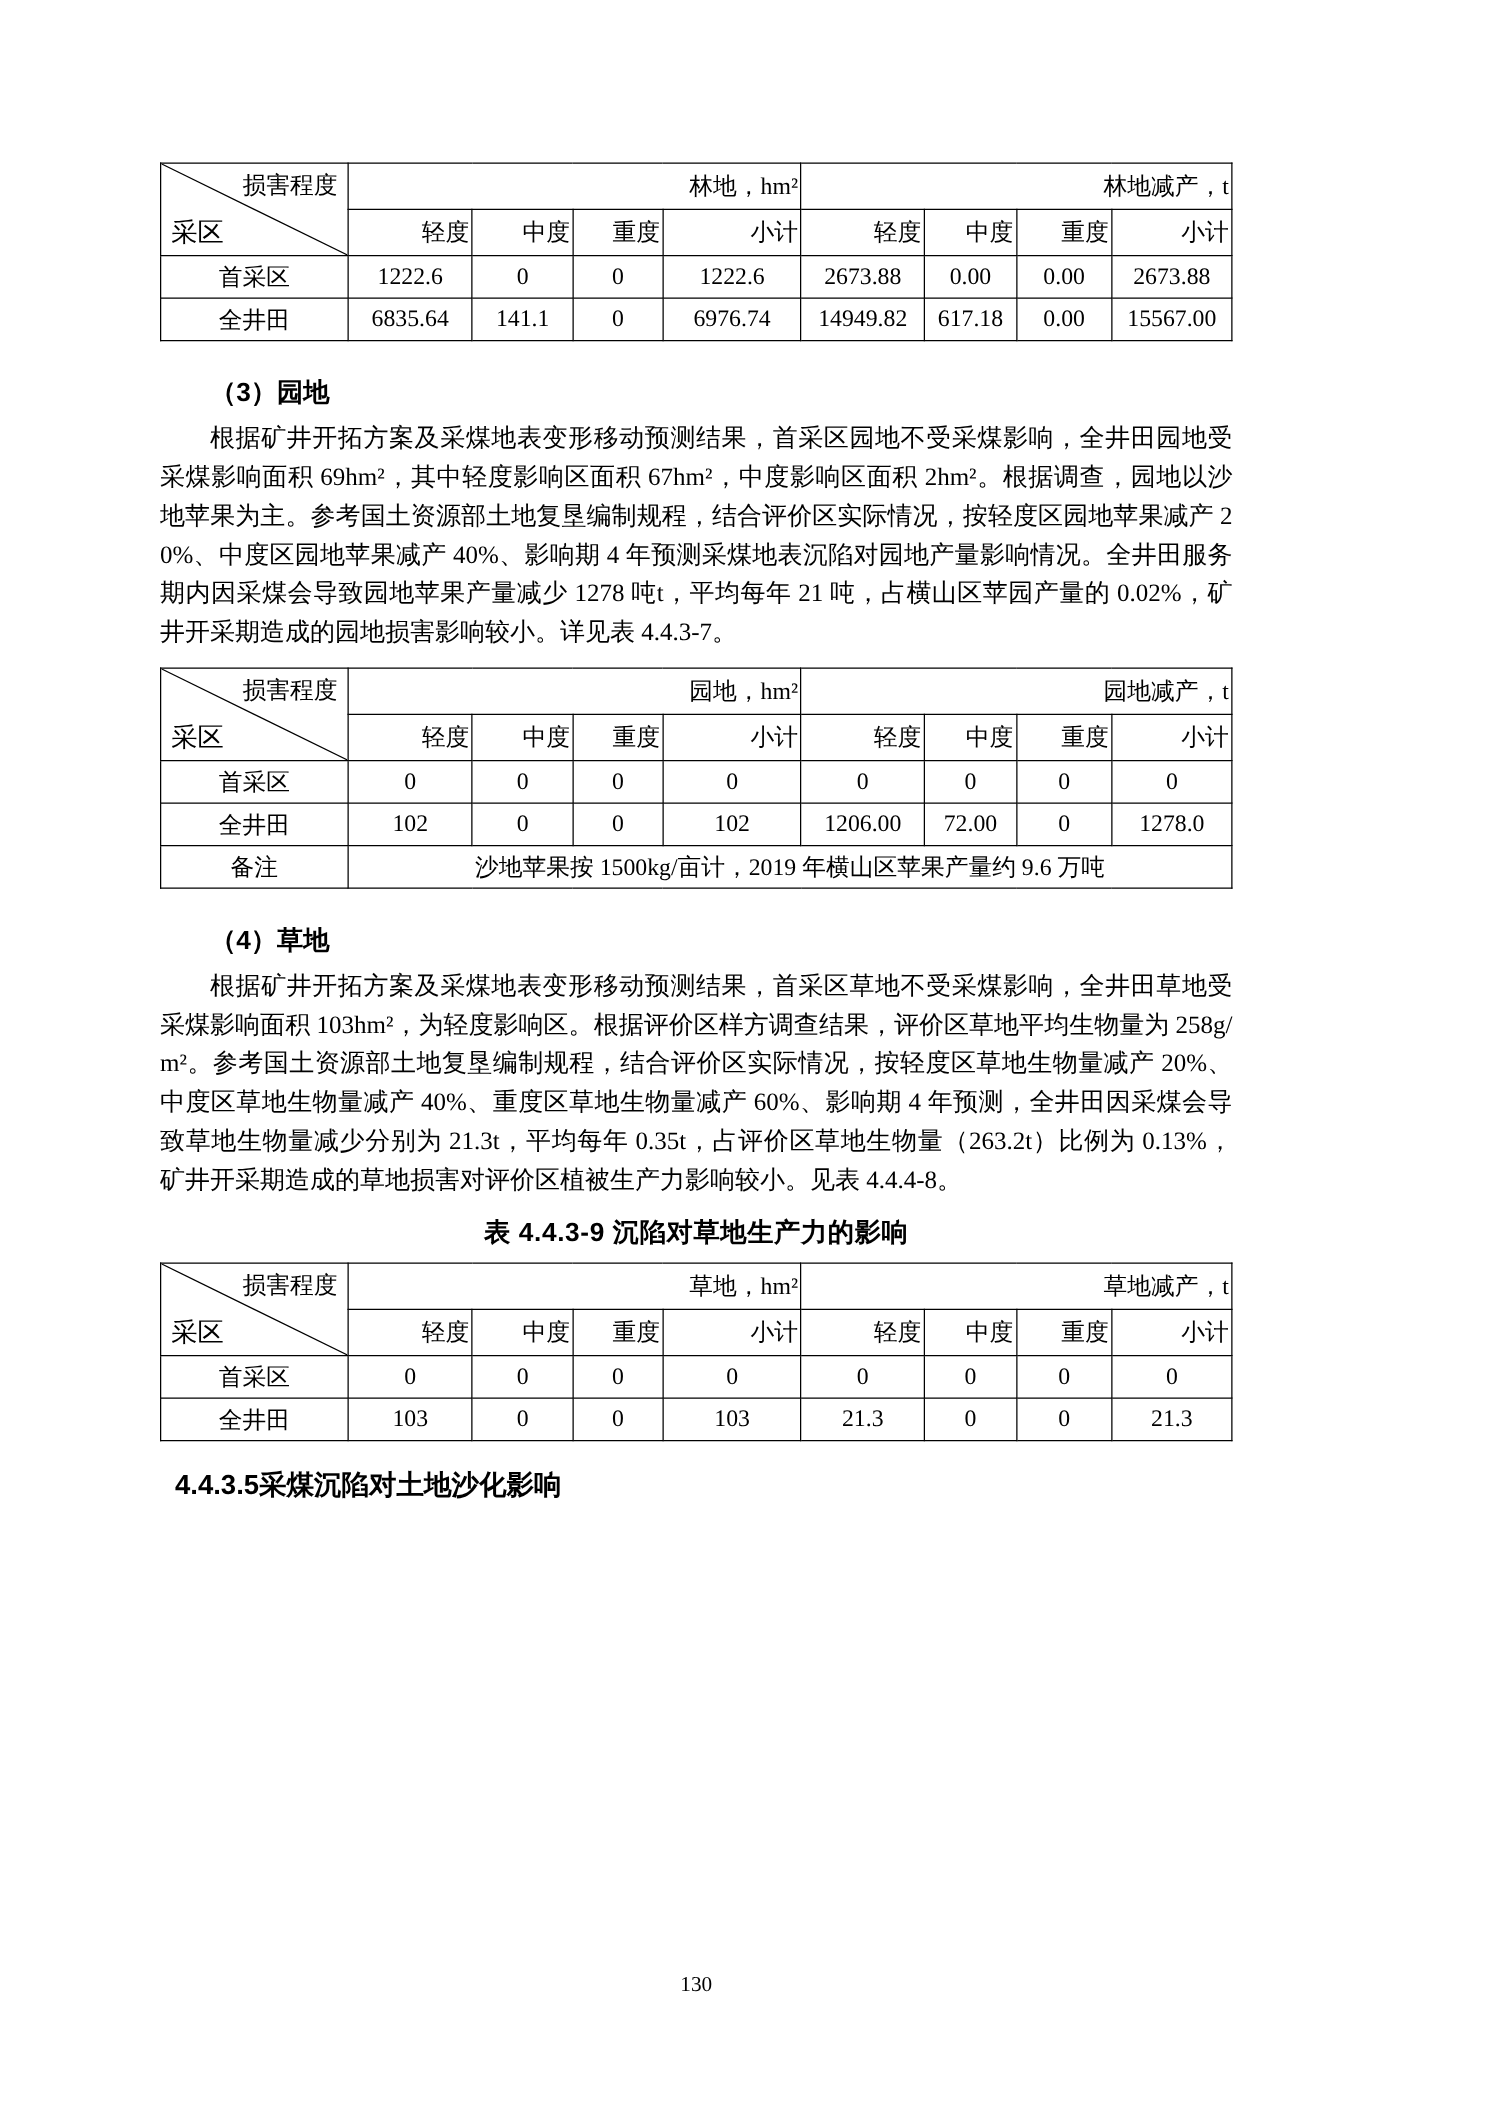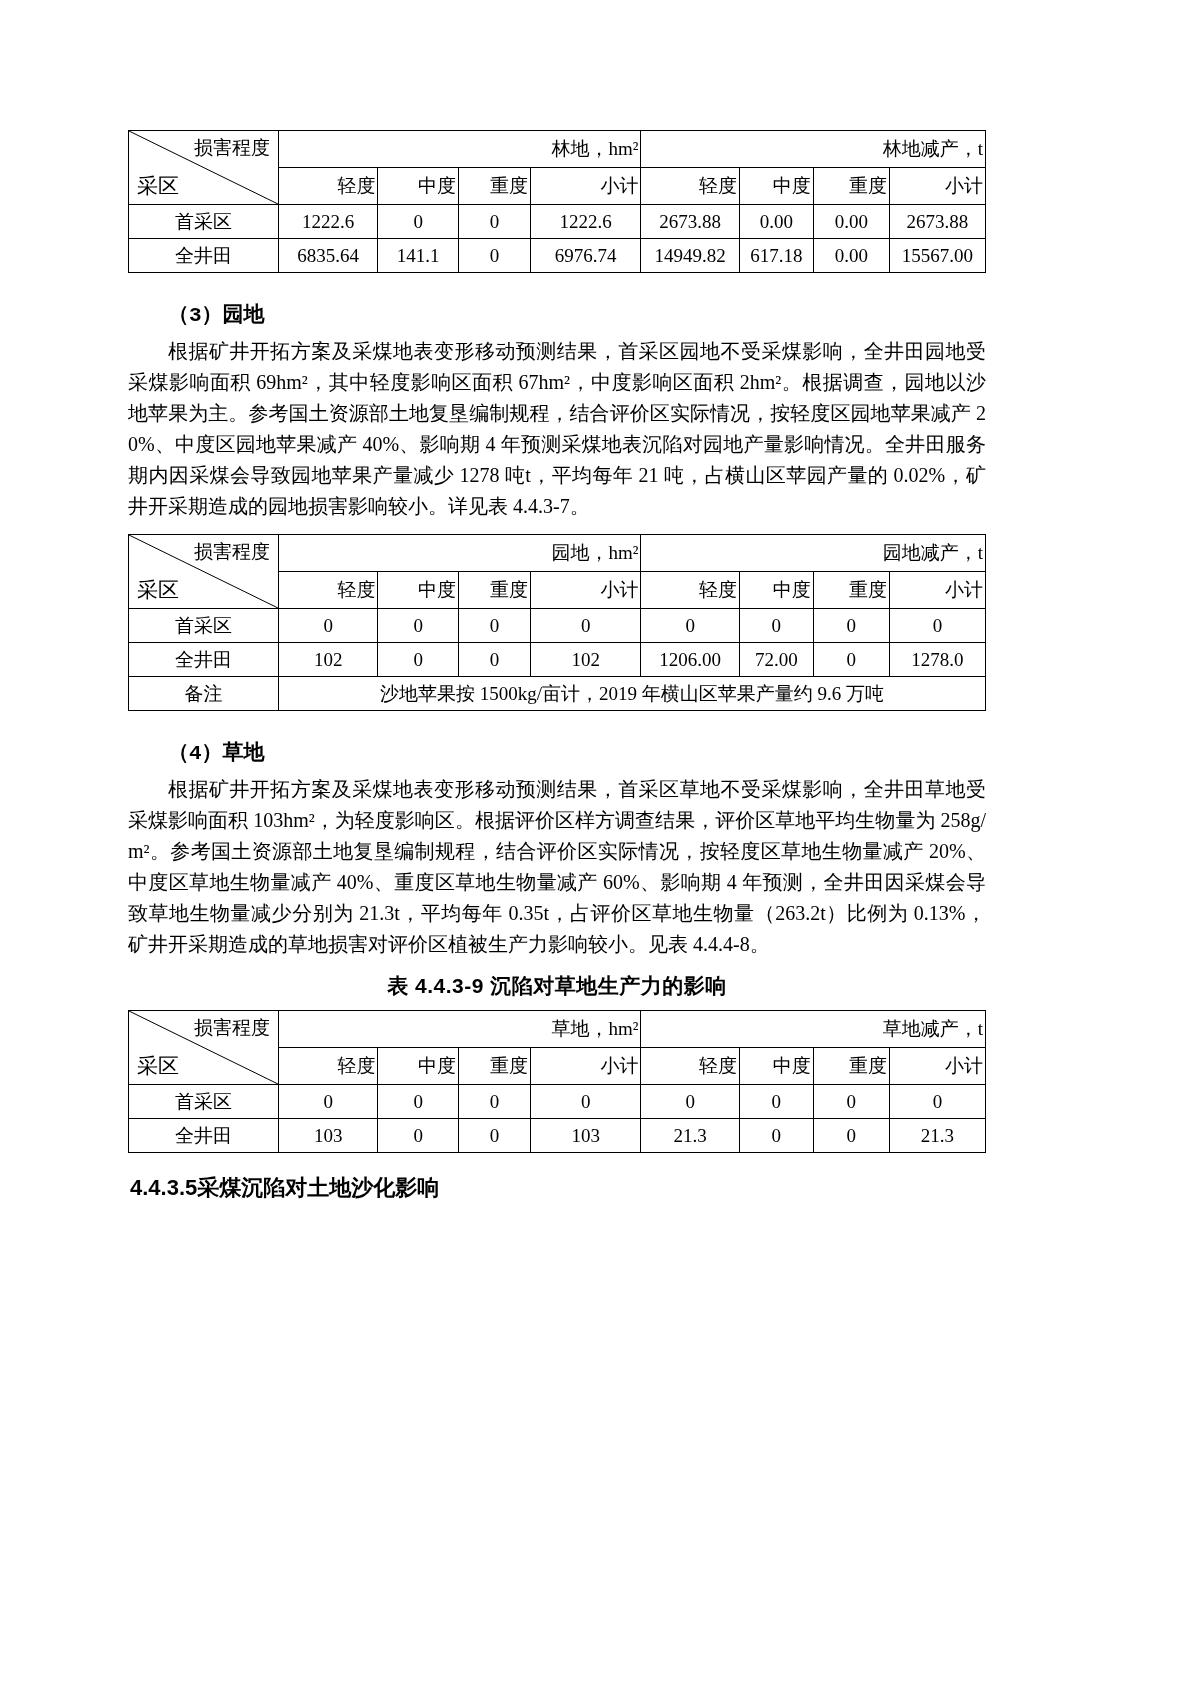--- a/index.html
+++ b/index.html
@@ -50,38 +50,38 @@
   }
   td.corner svg { position:absolute; left:0; top:0; width:100%; height:100%; display:block; }
   .corner-top    { position:absolute; top:4px;  right:8px; font-size:19px; }
   .corner-bottom { position:absolute; bottom:4px; left:8px; font-size:21px; }
   td.remark-cell {
     text-align: left;
     padding-left: 9px;
     height: 40px;
   }
   .sub-heading {
-    font-family: Liberation Mono, monospace;
+    font-family: Liberation Sans, sans-serif;
     font-weight: 700;
     font-size: 21px;
     margin: 27px 0 8px 40px;
   }
   .body-para {
     font-size: 20px;
     line-height: 31px;
     text-align: justify;
     text-indent: 2em;
     margin: 6px 0 12px 0;
     word-break: break-all;
   }
   .num-heading {
     font-family: "Liberation Sans", "DejaVu Sans", sans-serif;
     font-weight: 700;
     font-size: 22px;
-    margin: 20px 0 0 2px;
+    margin: 20px 0 0 12px;
   }
   .page-number {
     position: absolute;
     bottom: 98px;
     left: 128px;
     width: 858px;
     text-align: center;
     font-size: 17px;
   }
 </style>
@@ -276,13 +276,14 @@
         <td>0</td>
         <td>21.3</td>
       </tr>
     </tbody>
       </table>
 
     <div class="num-heading">4.4.3.5采煤沉陷对土地沙化影响</div>
 
   </div>
 
+  <div class="page-number">130</div>
 </div>
 
 </body></html>

